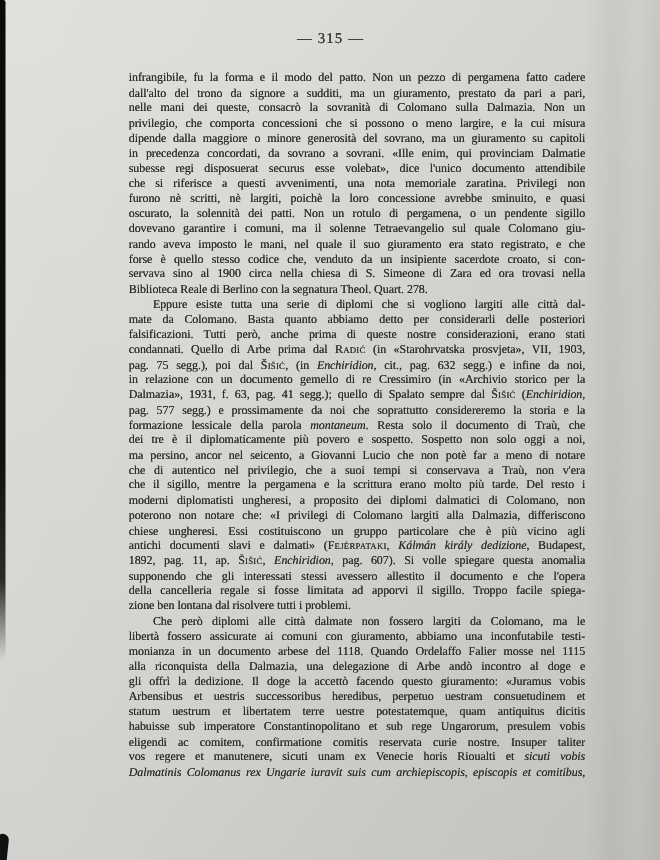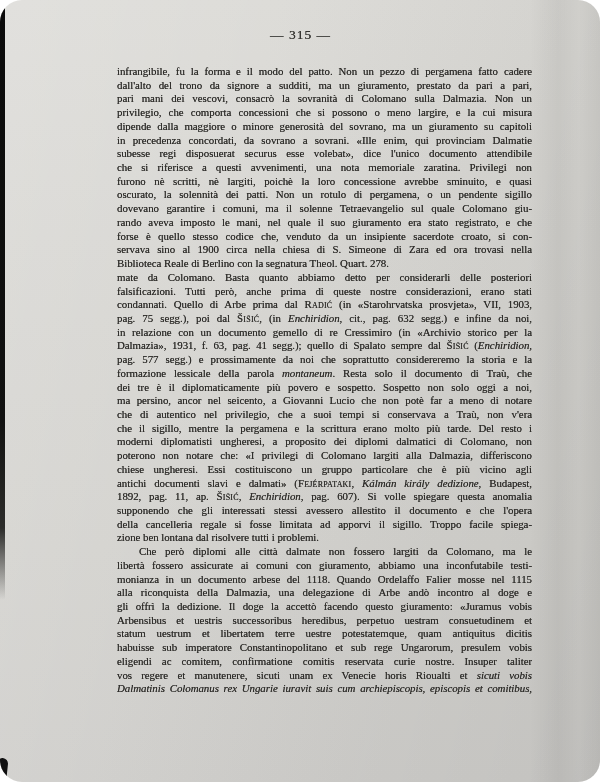--- a/index.html
+++ b/index.html
@@ -11,21 +11,20 @@
     font-family: "Liberation Serif", "DejaVu Serif", serif;
   }
   .scan {
     position: relative;
     width: 600px;
     height: 782px;
     background:
       linear-gradient(105deg, rgba(255,255,255,0.18) 0%, rgba(255,255,255,0.05) 35%, rgba(0,0,0,0.03) 70%, rgba(0,0,0,0.06) 100%),
       linear-gradient(180deg, #dbdad6 0%, #d7d6d2 30%, #d3d2ce 70%, #cfcecb 100%);
     overflow: hidden;
-    border-radius: 22px;
   }
   
   .right-band {
     position: absolute;
     top: 0; right: 0;
     width: 70px; height: 782px;
     background: linear-gradient(90deg, rgba(0,0,0,0) 0%, rgba(0,0,0,0.05) 40%, rgba(0,0,0,0.02) 70%, rgba(0,0,0,0.06) 100%);
     pointer-events: none;
   }
   
@@ -81,33 +80,34 @@
 <body>
 
 <div class="scan">
   <div class="right-band"></div>
   <div class="left-edge"></div>
   <div class="corner-mark"></div>
   <div class="page-number">— 315 —</div>
   <div class="text-block" id="text-block">
       <div class="line"><span>infrangibile, fu la forma e il modo del patto. Non un pezzo di pergamena fatto cadere</span></div>
       <div class="line"><span>dall'alto del trono da signore a sudditi, ma un giuramento, prestato da pari a pari,</span></div>
-      <div class="line"><span>pari mani dei vescovi, consacrò la sovranità di Colomano sulla Dalmazia. Non un</span></div>
+      <div class="line"><span>nelle mani dei queste, consacrò la sovranità di Colomano sulla Dalmazia. Non un</span></div>
       <div class="line"><span>privilegio, che comporta concessioni che si possono o meno largire, e la cui misura</span></div>
       <div class="line"><span>dipende dalla maggiore o minore generosità del sovrano, ma un giuramento su capitoli</span></div>
       <div class="line"><span>in precedenza concordati, da sovrano a sovrani. «Ille enim, qui provinciam Dalmatie</span></div>
       <div class="line"><span>subesse regi disposuerat securus esse volebat», dice l'unico documento attendibile</span></div>
       <div class="line"><span>che si riferisce a questi avvenimenti, una nota memoriale zaratina. Privilegi non</span></div>
       <div class="line"><span>furono nè scritti, nè largiti, poichè la loro concessione avrebbe sminuito, e quasi</span></div>
       <div class="line"><span>oscurato, la solennità dei patti. Non un rotulo di pergamena, o un pendente sigillo</span></div>
       <div class="line"><span>dovevano garantire i comuni, ma il solenne Tetraevangelio sul quale Colomano giu-</span></div>
       <div class="line"><span>rando aveva imposto le mani, nel quale il suo giuramento era stato registrato, e che</span></div>
       <div class="line"><span>forse è quello stesso codice che, venduto da un insipiente sacerdote croato, si con-</span></div>
       <div class="line"><span>servava sino al 1900 circa nella chiesa di S. Simeone di Zara ed ora trovasi nella</span></div>
       <div class="line end"><span>Biblioteca Reale di Berlino con la segnatura Theol. Quart. 278.</span></div>
+      <div class="line ind"><span>Eppure esiste tutta una serie di diplomi che si vogliono largiti alle città dal-</span></div>
       <div class="line"><span>mate da Colomano. Basta quanto abbiamo detto per considerarli delle posteriori</span></div>
       <div class="line"><span>falsificazioni. Tutti però, anche prima di queste nostre considerazioni, erano stati</span></div>
       <div class="line"><span>condannati. Quello di Arbe prima dal </span><span class="sc">Radić</span><span> (in «Starohrvatska prosvjeta», VII, 1903,</span></div>
       <div class="line"><span>pag. 75 segg.), poi dal </span><span class="sc">Šišić</span><span>, (in </span><span class="it">Enchiridion</span><span>, cit., pag. 632 segg.) e infine da noi,</span></div>
       <div class="line"><span>in relazione con un documento gemello di re Cressimiro (in «Archivio storico per la</span></div>
       <div class="line"><span>Dalmazia», 1931, f. 63, pag. 41 segg.); quello di Spalato sempre dal </span><span class="sc">Šišić</span><span> (</span><span class="it">Enchiridion,</span></div>
       <div class="line"><span>pag. 577 segg.) e prossimamente da noi che soprattutto considereremo la storia e la</span></div>
       <div class="line"><span>formazione lessicale della parola </span><span class="it">montaneum</span><span>. Resta solo il documento di Traù, che</span></div>
       <div class="line"><span>dei tre è il diplomaticamente più povero e sospetto. Sospetto non solo oggi a noi,</span></div>
       <div class="line"><span>ma persino, ancor nel seicento, a Giovanni Lucio che non potè far a meno di notare</span></div>

